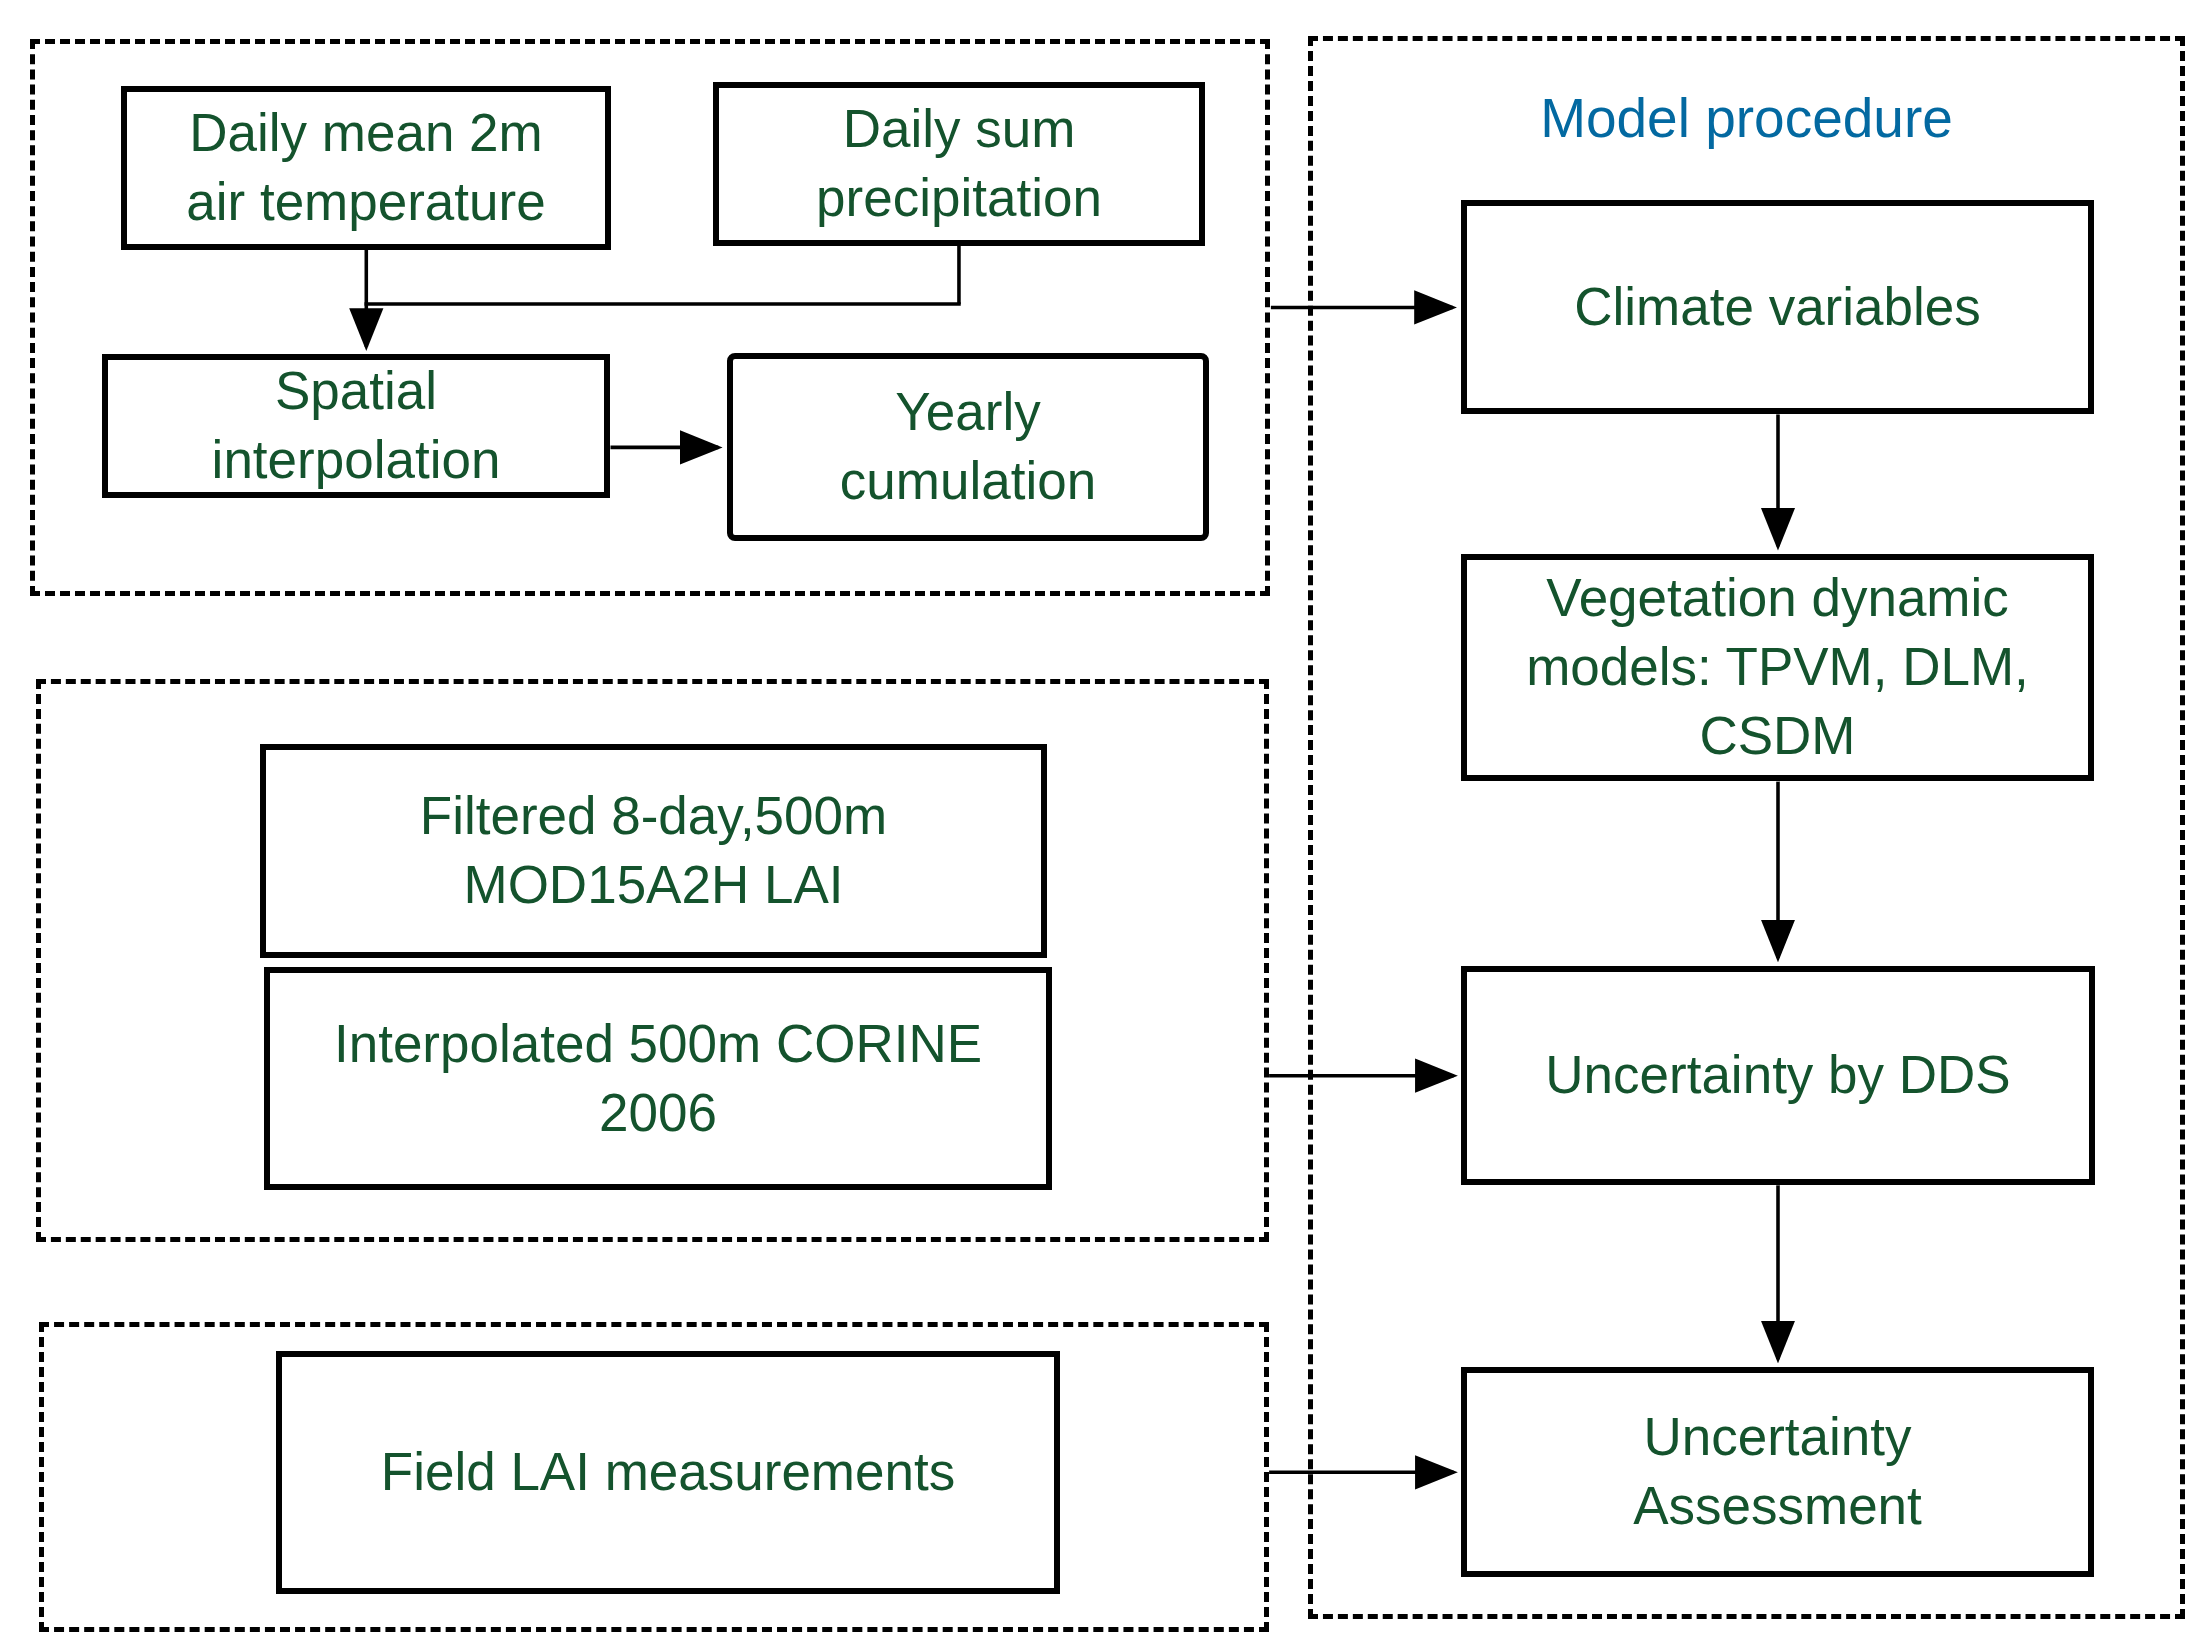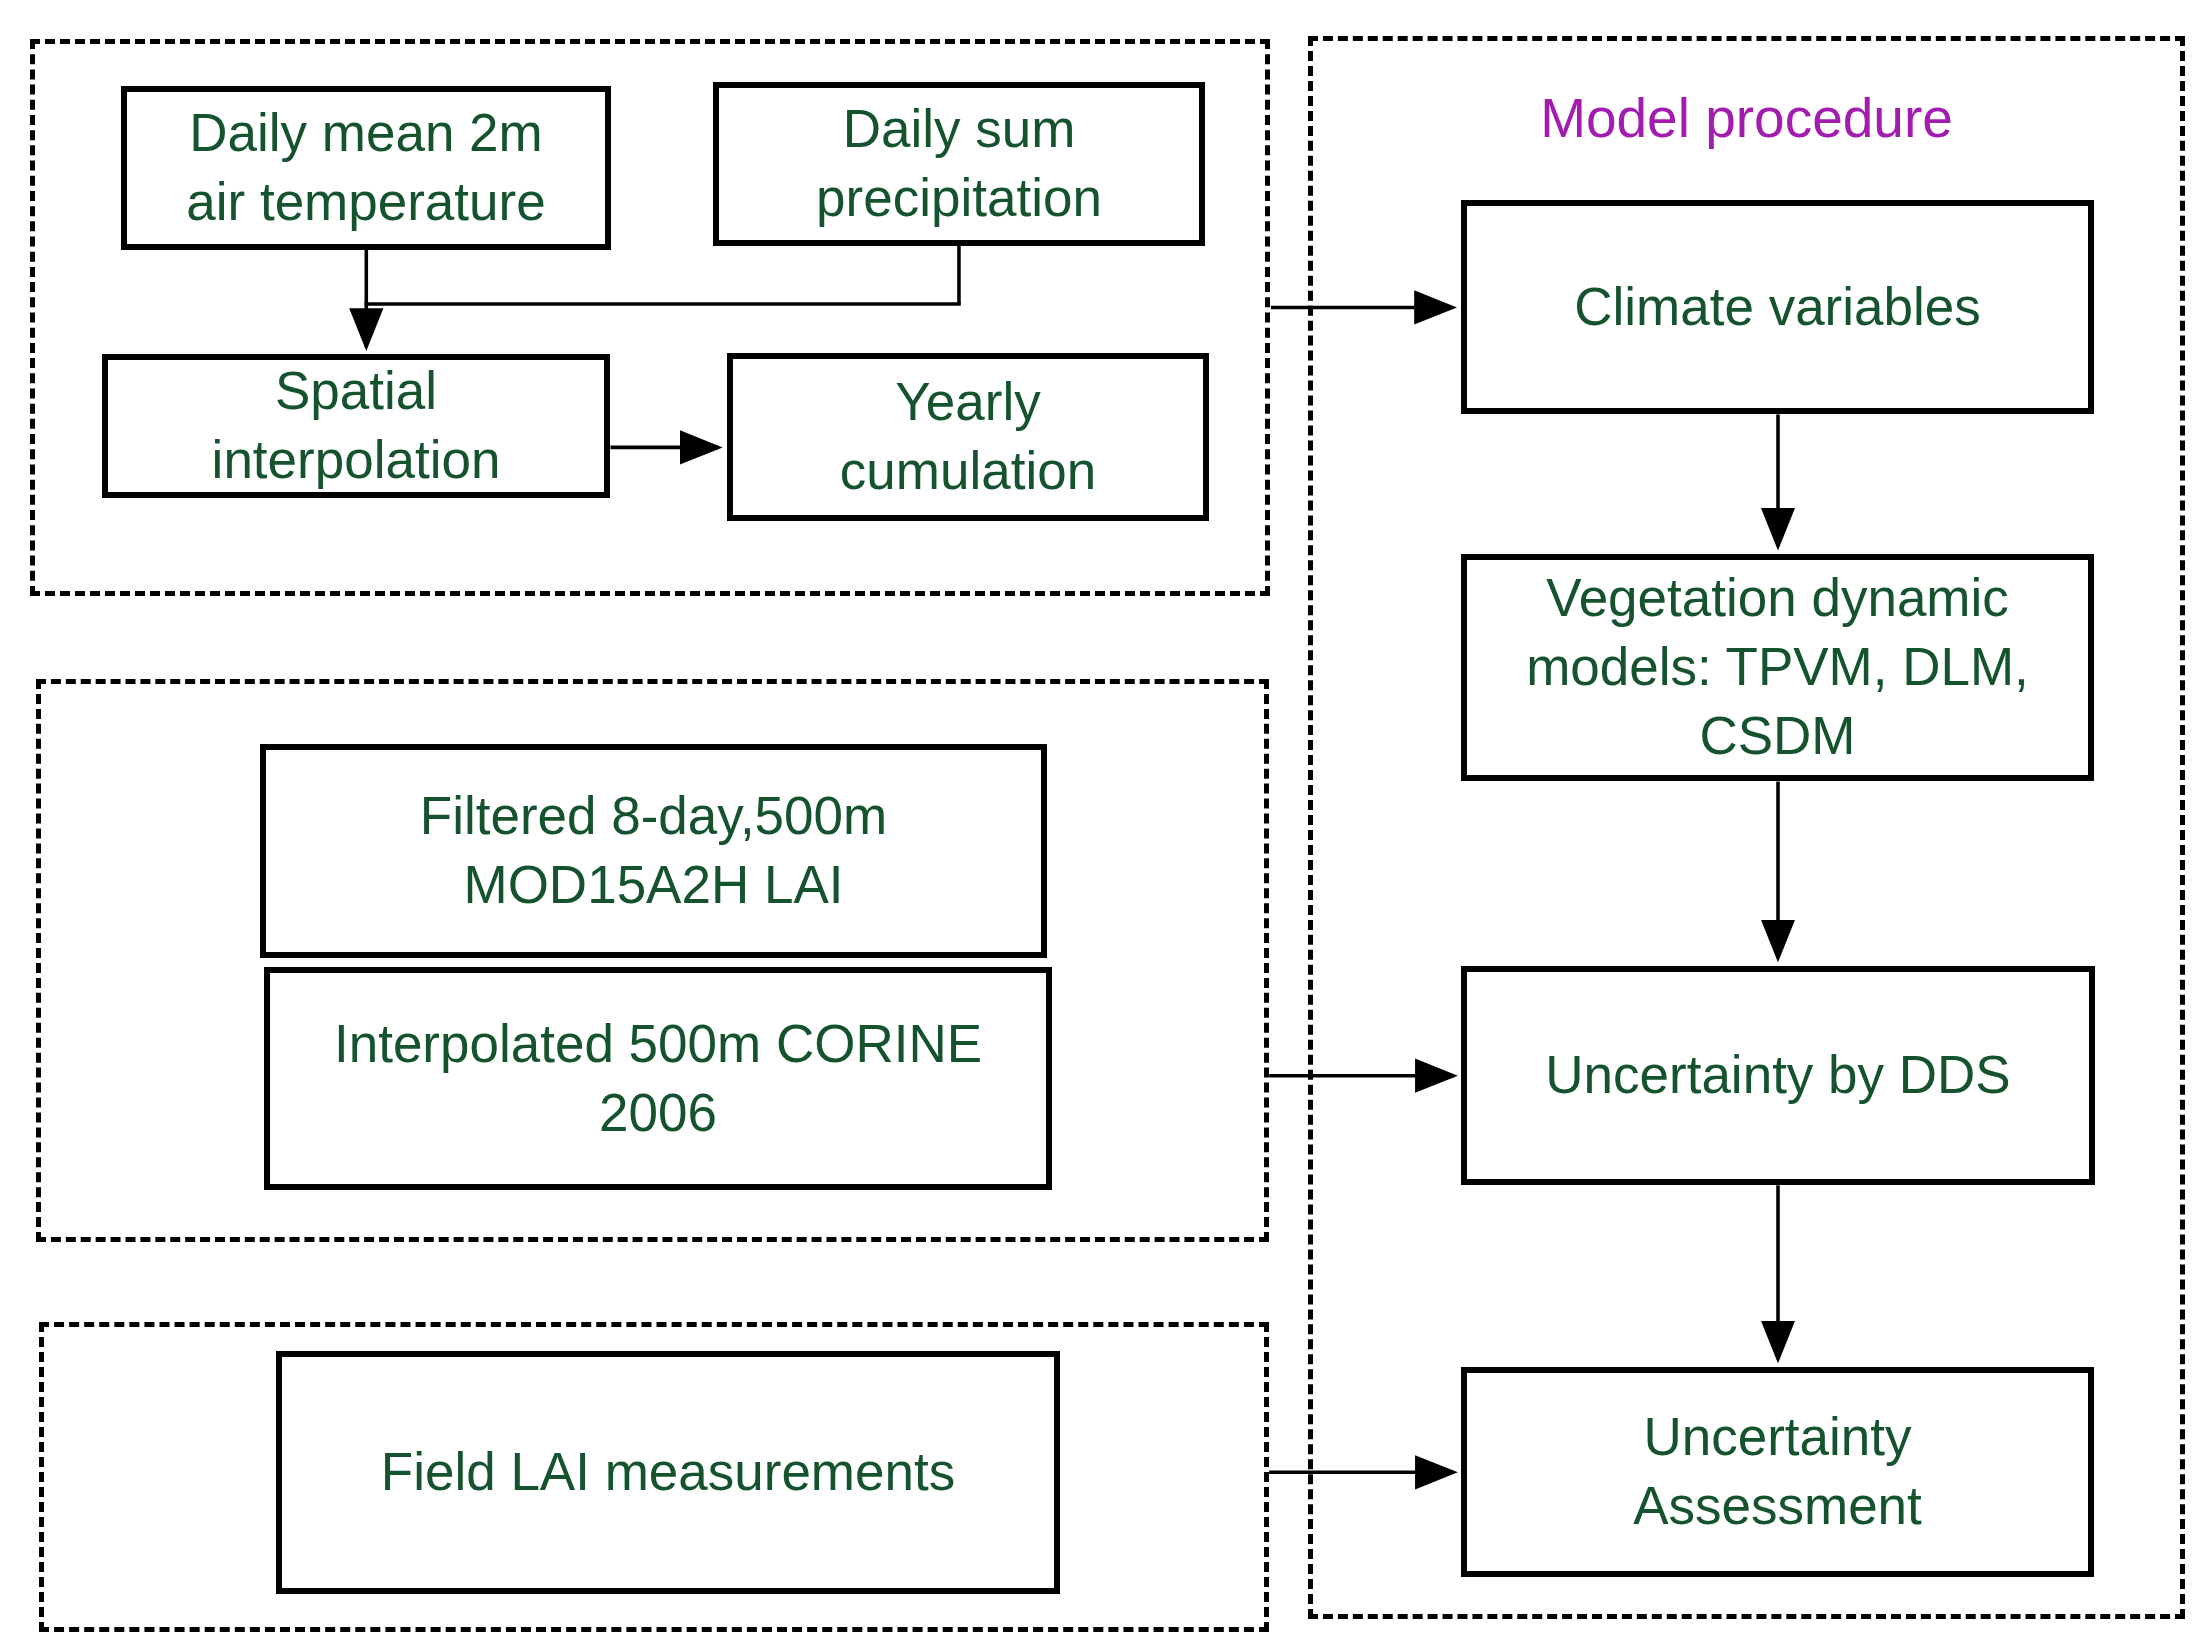--- a/index.html
+++ b/index.html
@@ -20,21 +20,21 @@
     position: absolute;
     border: 5.3px dashed #000000;
     background: transparent;
     box-sizing: border-box;
   }
   .panel-title {
     position: absolute;
     text-align: center;
     font-size: 55px;
     line-height: 1.2;
-    color: #a21caf;
+    color: #0369a1;
   }
   .node {
     position: absolute;
     border: 6.2px solid #000000;
     background: #ffffff;
     box-sizing: border-box;
     display: flex;
     align-items: center;
     justify-content: center;
     text-align: center;
@@ -71,21 +71,21 @@
 
   <div class="node" style="left:121px; top:86px; width:490px; height:164px;">Daily mean 2m
 air temperature</div>
 
   <div class="node" style="left:713px; top:82px; width:492px; height:164px;">Daily sum
 precipitation</div>
 
   <div class="node" style="left:102px; top:354px; width:508px; height:144px;">Spatial
 interpolation</div>
 
-  <div class="node" style="left:727px; top:353px; width:482px; height:168px;">Yearly
+  <div class="node" style="left:727px; top:353px; width:482px; height:188px;border-radius:8px;">Yearly
 cumulation</div>
 
   <div class="node" style="left:260px; top:708px; width:787px; height:214px;margin-top:36px;">Filtered 8-day,500m
 MOD15A2H LAI</div>
 
   <div class="node" style="left:264px; top:967px; width:788px; height:223px;">Interpolated 500m CORINE
 2006</div>
 
   <div class="node" style="left:276px; top:1351px; width:784px; height:243px;">Field LAI measurements</div>
 

